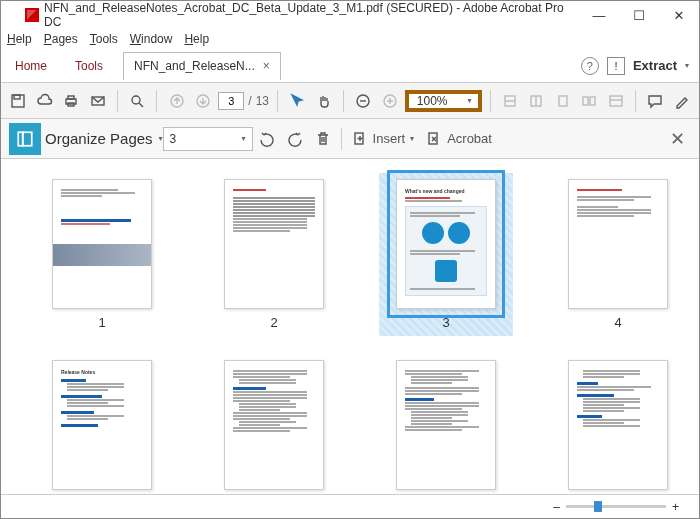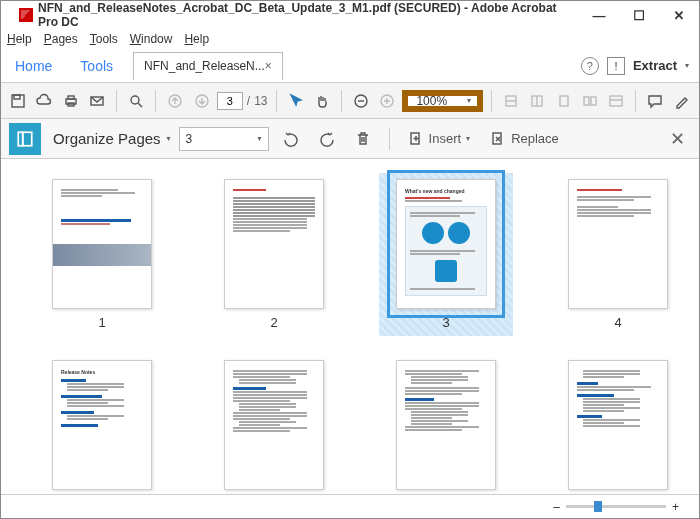--- a/index.html
+++ b/index.html
@@ -1,43 +1,43 @@
 <!DOCTYPE html>
 <html><head>
 <meta charset="utf-8">
 <style>
   * { box-sizing: border-box; margin: 0; padding: 0; font-family: "Segoe UI", Arial, sans-serif; }
   body { width: 700px; height: 519px; background: #fff; border: 1px solid #888; overflow: hidden; display: flex; flex-direction: column; font-size: 12px; color: #333; }
-  .titlebar { height: 28px; display: flex; align-items: center; padding-left: 18px; font-weight: bold; }
+  .titlebar { height: 28px; display: flex; align-items: center; padding-left: 24px; }
   .titlebar .appicon { width: 14px; height: 14px; background: #c00; position: relative; margin-right: 5px; }
   .titlebar .appicon::after { content:""; position:absolute; left:2px; top:2px; width:10px; height:10px; background:linear-gradient(135deg,#fff 50%,transparent 50%); opacity:.3;}
   .titlebar .title { flex: 1; font-size: 12px; color: #333; }
   .wincontrols { display: flex; }
   .wincontrols div { width: 40px; height: 28px; display: flex; align-items: center; justify-content: center; font-size: 13px; color:#333;}
   .menubar { height: 20px; display: flex; align-items: center; padding-left: 6px; gap: 12px; font-size: 12px; color:#333;}
   .menubar span:first-letter { text-decoration: underline; }
   .tabbar { height: 34px; display: flex; align-items: center; background:#fff; border-bottom:1px solid #ccc; }
-  .hometab, .toolstab { padding: 0 14px; height: 34px; display:flex; align-items:center; font-size: 14px; color:#3b82f6; }
-  .doctab { height: 28px; display:flex; align-items:center; padding: 0 10px; border:1px solid #bbb; border-bottom:none; background:#fff; margin-left:6px; font-size:12px;}
+  .hometab, .toolstab { padding: 0 14px; height: 34px; display:flex; align-items:center; font-size: 12px; color:#7f1d1d; }
+  .doctab { height: 28px; display:flex; align-items:center; padding: 0 10px; border:1px solid #bbb; border-bottom:none; background:#fff; margin-left:6px; gap:8px; font-size:12px;}
   .doctab .x { font-size:12px; color:#666;}
   .tabbar .spacer { flex:1; }
   .tabright { display:flex; align-items:center; gap:8px; padding-right:10px; }
   .circicon { width:18px; height:18px; border:1px solid #888; border-radius:50%; display:flex; align-items:center; justify-content:center; font-size:11px; color:#666;}
   .sqicon { width:18px; height:18px; border:1px solid #888; display:flex; align-items:center; justify-content:center; font-size:11px;}
   .username { font-size:13px; font-weight:600; color:#333;}
   .dropdown-caret { font-size:8px; color:#666; }
   .toolbar { height: 36px; background:#f4f4f4; border-bottom:1px solid #ccc; display:flex; align-items:center; padding:0 6px; gap:4px;}
   .tbtn { width:26px; height:26px; display:flex; align-items:center; justify-content:center; color:#555;}
   .tbtn svg { width:16px; height:16px; stroke:#555; fill:none; stroke-width:1.4;}
   .tbtn.disabled svg { stroke:#bbb; }
   .vsep { width:1px; height:22px; background:#ccc; margin:0 4px;}
   .pagenum { display:flex; align-items:center; gap:4px; font-size:12px; color:#666;}
   .pagenum input { width:26px; height:18px; text-align:center; font-size:11px; border:1px solid #aaa;}
-  .zoombox { height:22px; border:6px solid #a16207; background:#fff; display:flex; align-items:center; padding:0 6px 0 8px; gap:20px; font-size:12px;}
-  .organizebar { height: 40px; background:#f7f7f7; border-bottom:1px solid #ccc; display:flex; align-items:center; padding:0 8px; gap:8px;}
+  .zoombox { height:22px; border:4px solid #a16207; background:#fff; display:flex; align-items:center; padding:0 6px 0 8px; gap:20px; font-size:12px;}
+  .organizebar { height: 40px; background:#f7f7f7; border-bottom:1px solid #ccc; display:flex; align-items:center; padding:0 8px; }
   .sidebaricon { width:32px; height:32px; background:#2aa1c9; display:flex; align-items:center; justify-content:center; margin-right:4px;}
   .sidebaricon svg { stroke:#fff; fill:none; stroke-width:1.5; }
   .orglabel { font-size:15px; color:#333; display:flex; align-items:center; gap:6px;}
   .pagesel { width:90px; height:24px; border:1px solid #bbb; background:#fff; display:flex; align-items:center; padding:0 6px; justify-content:space-between; font-size:12px;}
   .obtn { height:28px; display:flex; align-items:center; gap:5px; padding:0 6px; color:#555; font-size:13px;}
   .obtn svg { width:16px; height:16px; stroke:#555; fill:none; stroke-width:1.4;}
   .thumbs { flex:1; background:#fff; overflow:auto; padding: 20px 20px 10px 40px; position:relative;}
   .thumbgrid { display:grid; grid-template-columns: repeat(4, 1fr); gap: 30px 50px; }
   .thumb { display:flex; flex-direction:column; align-items:center; gap:6px;}
   .page { width:100px; height:130px; background:#fff; border:1px solid #ccc; box-shadow:1px 1px 3px rgba(0,0,0,.15); padding:8px; font-size:3px; color:#333; overflow:hidden; line-height:1.4;}
@@ -250,21 +250,21 @@
         <path d="M8 5v5M5.5 7.5h5"></path>
       </svg>
     <span>Insert</span>
     <span class="dropdown-caret">▾</span>
   </div>
   <div class="obtn">
     <svg viewBox="0 0 16 16">
         <rect x="3" y="2" width="8" height="11"></rect>
         <path d="M6 6l4 4M10 6l-4 4"></path>
       </svg>
-    <span>Replace</span>
+    <span>Acrobat</span>
   </div>
   <div style="flex:1"></div>
   <div class="obtn" style="font-size:18px;color:#666;">✕</div>
 </div>
 
 <div class="thumbs">
   <div class="thumbgrid">
 
     <div class="thumb">
       <div class="page">

